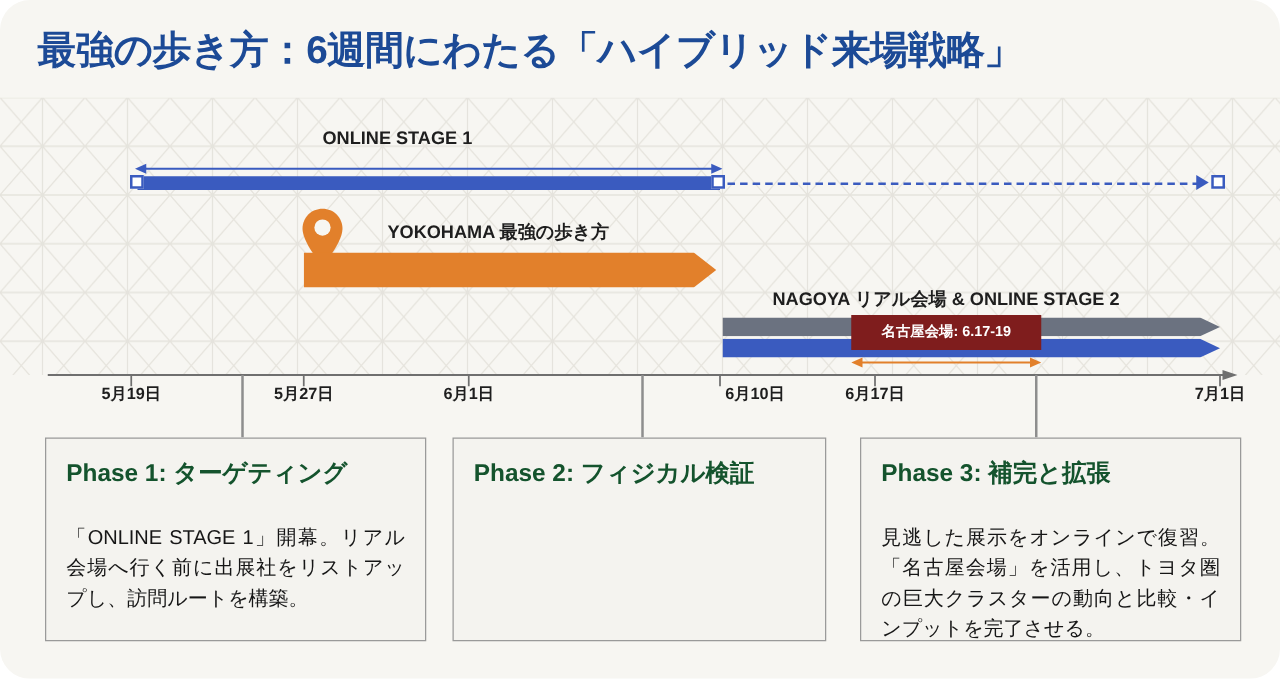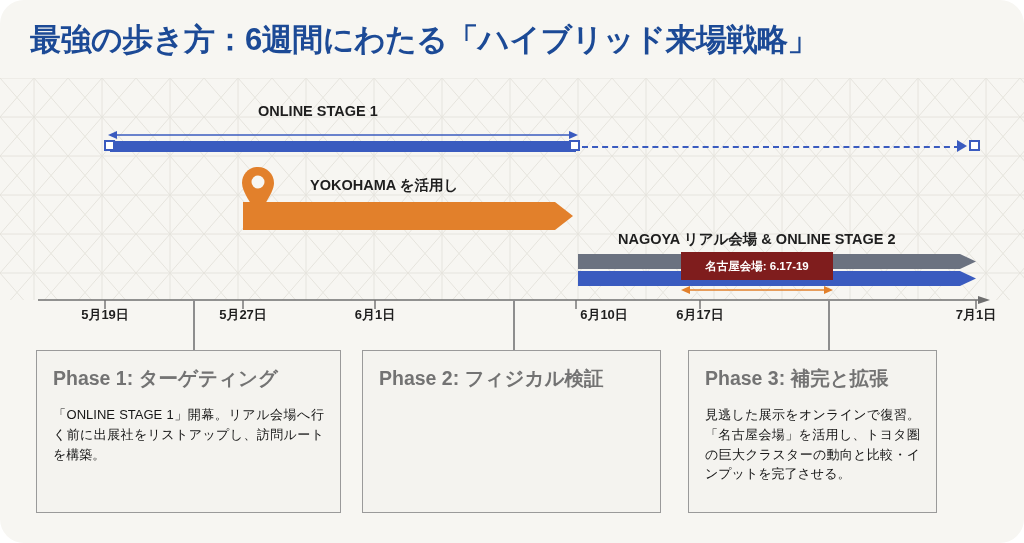--- a/index.html
+++ b/index.html
@@ -152,30 +152,30 @@
   .card {
     position: absolute;
     top: 350px;
     height: 163px;
     background: #f4f3ef;
     border: 1.4px solid #9a9a9a;
     padding: 14px 16px 0 16px;
   }
   #card-1 { left: 36px;  width: 305px; }
   #card-2 { left: 362px; width: 299px; }
-  #card-3 { left: 688px; width: 249px; }
+  #card-3 { left: 688px; width: 305px; }
   .card-title {
     font-size: 19.5px;
     font-weight: bold;
-    color: #737373;
-    white-space: nowrap;
-    margin-bottom: 13px;
+    color: #14532d;
+    white-space: nowrap;
+    margin-bottom: 27px;
   }
   .card-body {
-    font-size: 13px;
+    font-size: 16px;
     line-height: 1.52;
     color: #161616;
     text-align: justify;
   }
 </style>
 </head>
 <body>
 
 <div id="page">
 
@@ -200,21 +200,21 @@
       <path d="M470 6 L461 2 L461 10 Z" fill="#3a5bbf"></path>
     </svg>
 
     <div id="os1-bar"></div>
     <div id="os1-dash"></div>
     <div id="os1-dash-arrow"></div>
     <div class="handle" id="os1-handle-left"></div>
     <div class="handle" id="os1-handle-right"></div>
     <div class="handle" id="os1-handle-end"></div>
 
-    <div class="tl-label" id="yok-label">YOKOHAMA を活用し</div>
+    <div class="tl-label" id="yok-label">YOKOHAMA 最強の歩き方</div>
 
     <svg id="yok-pin" viewBox="0 0 36 48">
       <path d="M18 1 C9 1 2 8 2 17 C2 28 18 47 18 47 C18 47 34 28 34 17 C34 8 27 1 18 1 Z" fill="#e2802b"></path>
       <circle cx="18" cy="16" r="6.5" fill="#f7f6f2"></circle>
     </svg>
 
     <svg id="yok-bar" viewBox="0 0 330 28" preserveAspectRatio="none">
       <path d="M0 0 L312 0 L330 14 L312 28 L0 28 Z" fill="#e2802b"></path>
     </svg>
 

